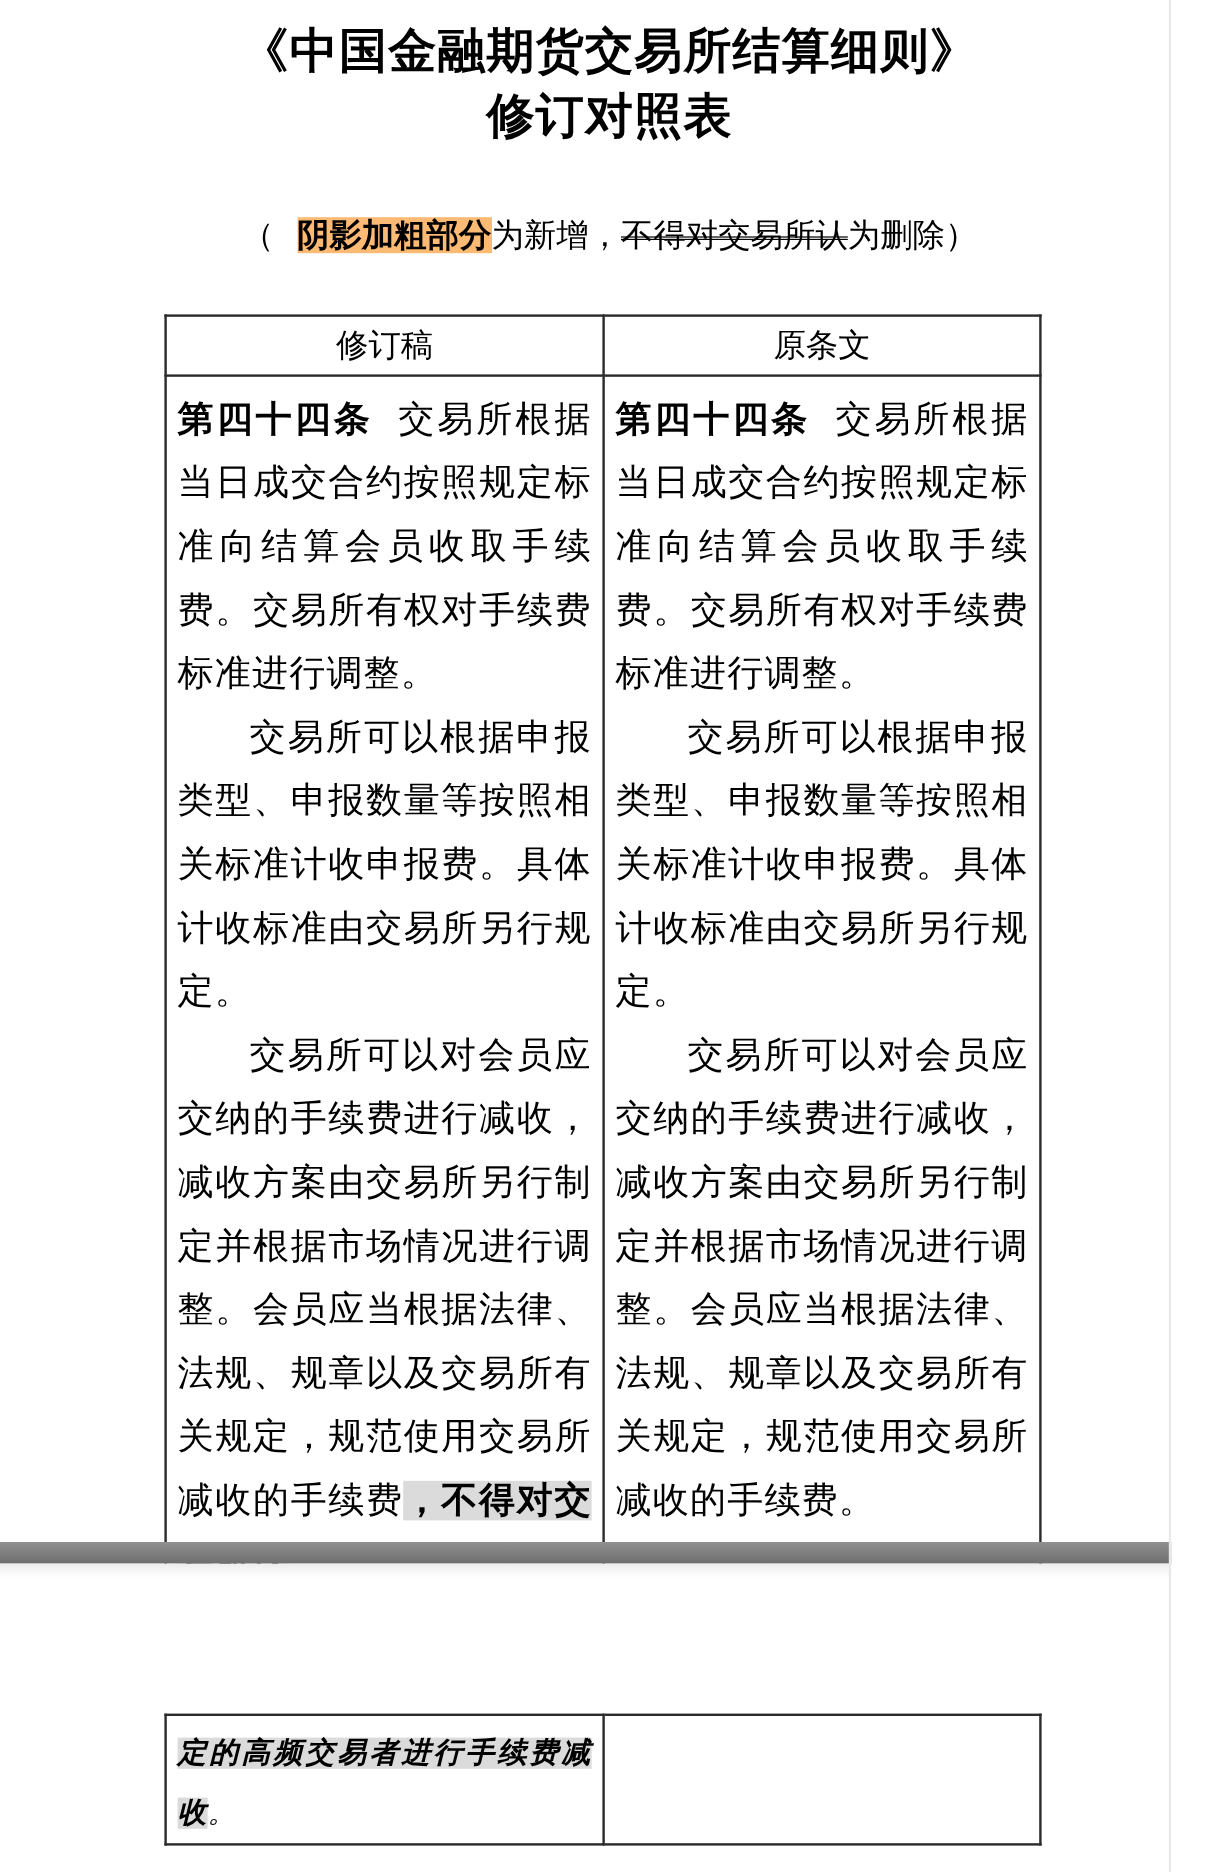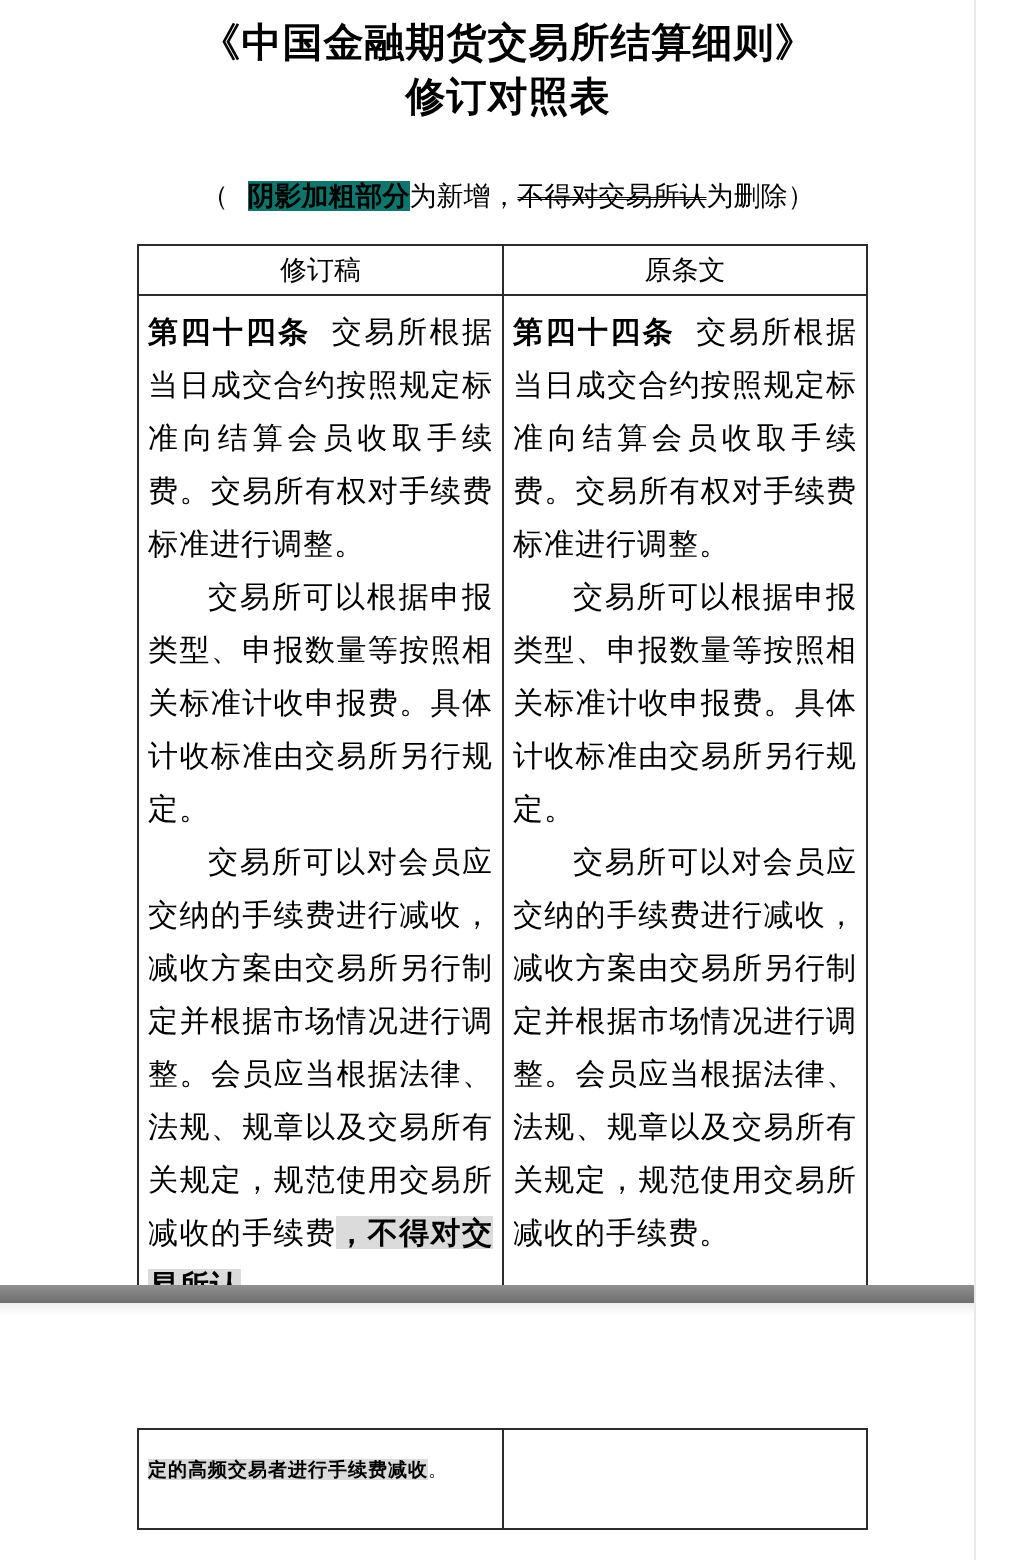--- a/index.html
+++ b/index.html
@@ -30,28 +30,28 @@
     font-size: 40px;
     line-height: 54px;
     letter-spacing: 1px;
   }
   .legend {
     margin-top: 54px;
     text-align: center;
     font-size: 27px;
     line-height: 36px;
   }
-  .legend .added-sample { background: #0f766e; font-weight: bold; margin-left: 19px; }
+  .legend .added-sample { background: #fdba74; font-weight: bold; margin-left: 19px; }
   .legend .deleted-sample {
     text-decoration: line-through double;
     text-decoration-thickness: 1px;
   }
   
   .cmp-table {
-    position: absolute; left: 137px; top: 244px;
+    position: absolute; left: 137px; top: 262px;
     width: 729px;
     border-collapse: collapse;
     table-layout: fixed;
   }
   .cmp-table th, .cmp-table td {
     border: 2px solid #2b2b2b;
     background: #ffffff;
   }
   .cmp-table th {
     height: 50px;
@@ -92,25 +92,26 @@
     position: absolute; left: 137px; top: 1428px;
     width: 729px;
     border-collapse: collapse;
     table-layout: fixed;
   }
   .cont-table td { border: 2px solid #2b2b2b; background: #ffffff; }
   .cont-cell {
     height: 100px;
     vertical-align: top;
     padding: 6px 9px 0 9px;
-    font-size: 19px;
-    line-height: 68px;
+    font-size: 24px;
+    line-height: 50px;
     letter-spacing: 1px;
     text-align: justify;
     overflow: hidden;
+    font-style: italic;
   }
   .cont-cell p { margin: 0; }
 </style>
 </head>
 <body>
 
 <div class="doc">
 
   <div class="page1">
 

